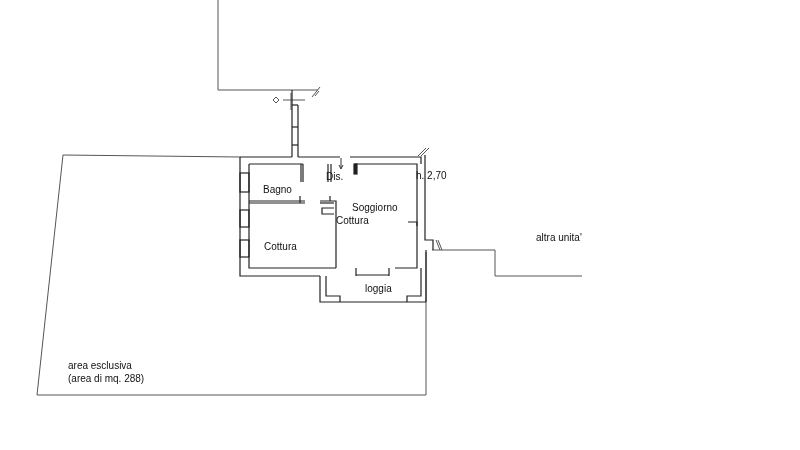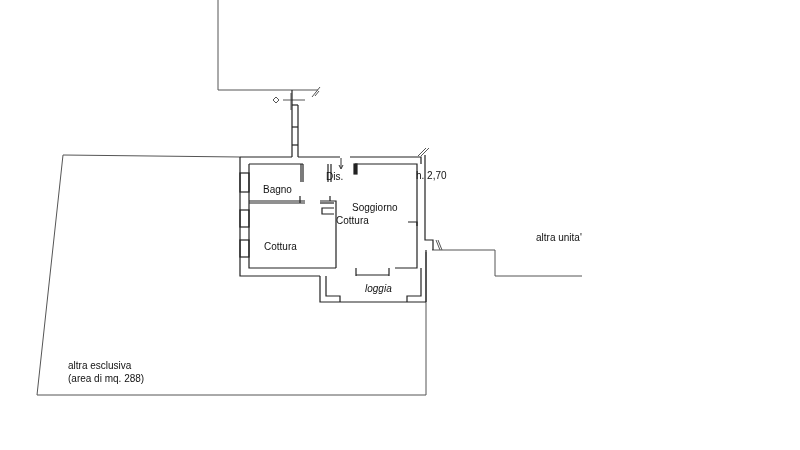--- a/index.html
+++ b/index.html
@@ -107,16 +107,16 @@
     <line x1="356" y1="275" x2="389" y2="275"></line>
   </g>
 </svg>
 
 <div class="lbl" style="left:263px;top:184px;">Bagno</div>
 <div class="lbl" style="left:326px;top:171px;">Dis.</div>
 <div class="lbl" style="left:372px;top:170px;margin-left:44px;">h. 2,70</div>
 <div class="lbl" style="left:352px;top:202px;">Soggiorno</div>
 <div class="lbl" style="left:336px;top:215px;">Cottura</div>
 <div class="lbl" style="left:264px;top:241px;">Cottura</div>
-<div class="lbl" style="left:365px;top:283px;font-style:italic;">loggia</div>
-<div class="lbl" style="left:68px;top:360px;">altra esclusiva</div>
+<div class="lbl" style="left:365px;top:283px;">loggia</div>
+<div class="lbl" style="left:68px;top:360px;">area esclusiva</div>
 <div class="lbl" style="left:68px;top:373px;">(area di mq. 288)</div>
 <div class="lbl" style="left:536px;top:232px;text-align:center;">altra unita'</div>
 
 </body></html>

